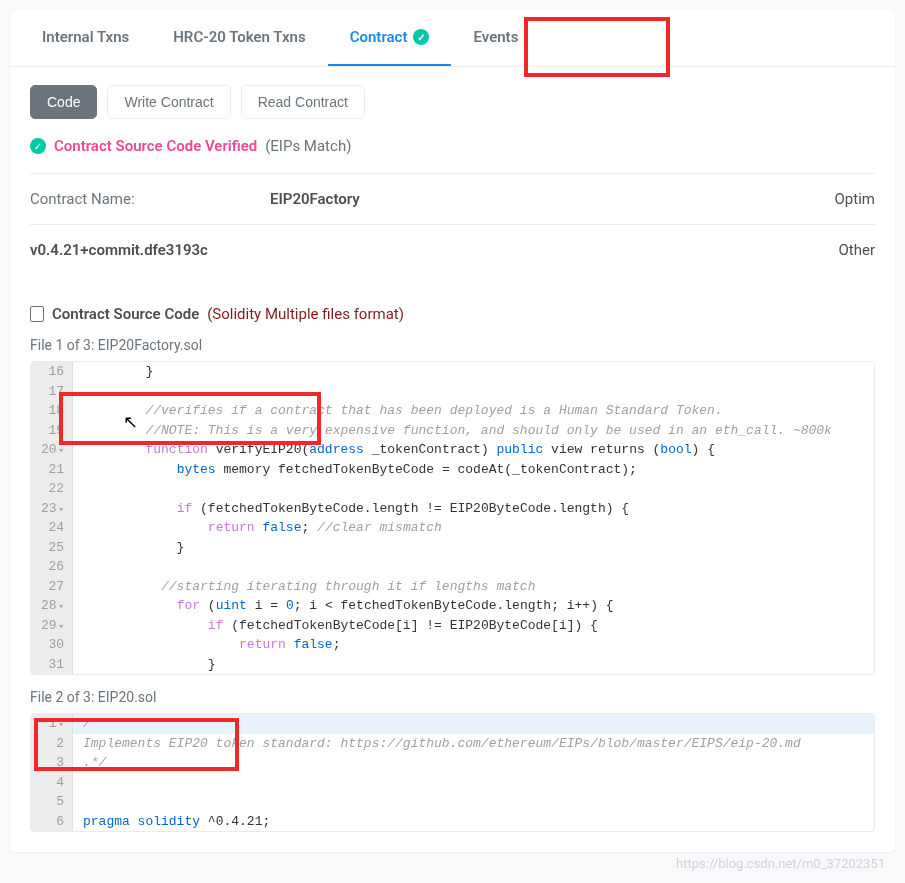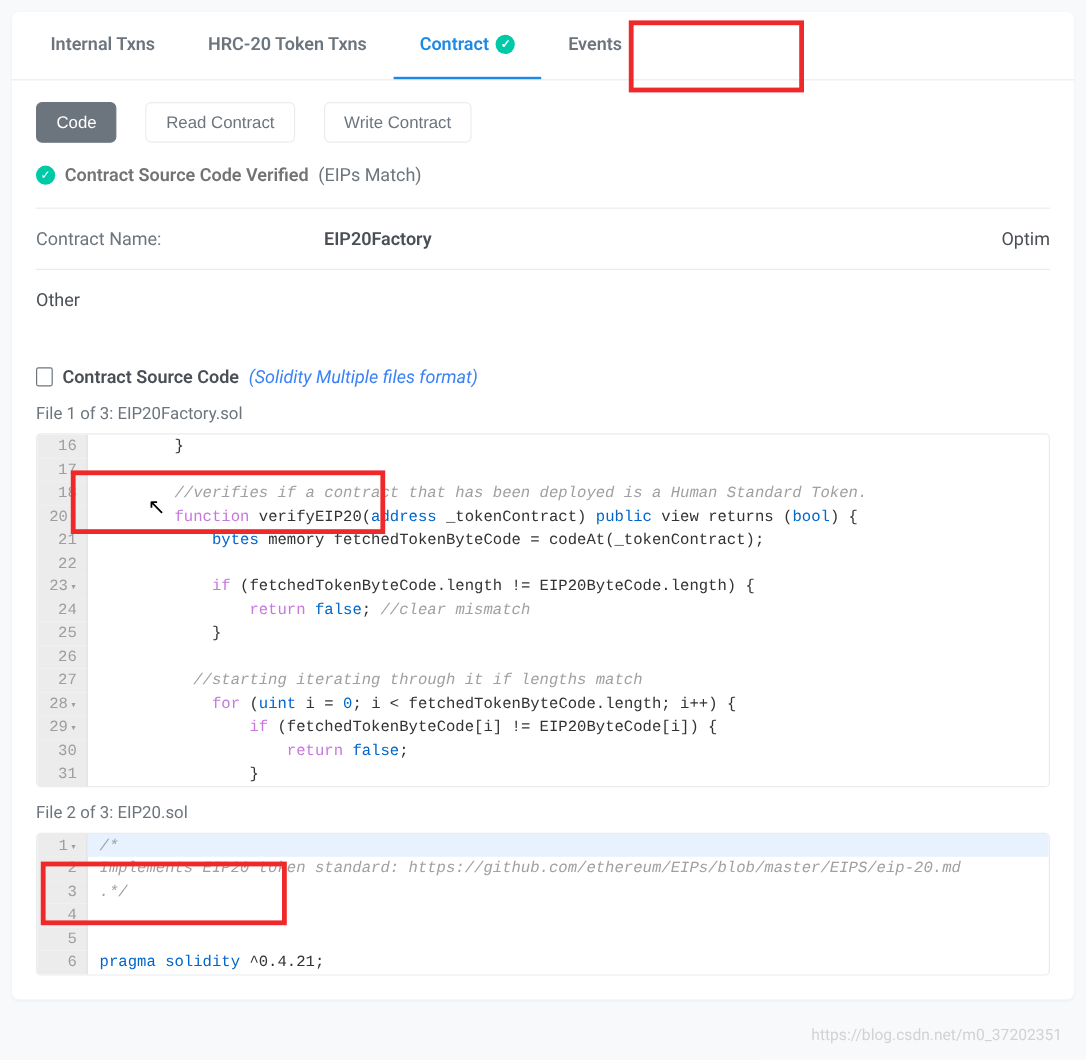--- a/index.html
+++ b/index.html
@@ -2,34 +2,34 @@
 <html><head>
 <meta charset="utf-8">
 <style>
 * { box-sizing: border-box; margin: 0; padding: 0; }
 body { font-family: -apple-system, BlinkMacSystemFont, "Segoe UI", Roboto, Arial, sans-serif; background: #f8f9fa; color: #212529; width: 905px; }
 .card { background: #fff; margin: 10px; border-radius: 6px; box-shadow: 0 1px 3px rgba(0,0,0,0.05); overflow: hidden; }
 .tabs { display: flex; border-bottom: 1px solid #e9ecef; padding: 0 10px; }
 .tab { padding: 18px 22px; font-size: 15px; font-weight: 600; color: #6c757d; cursor: pointer; border-bottom: 2px solid transparent; display: flex; align-items: center; gap: 6px; }
 .tab.active { color: #1e88e5; border-bottom-color: #1e88e5; }
 .verified-icon { width: 16px; height: 16px; background: #00c9a7; border-radius: 50%; display: inline-flex; align-items: center; justify-content: center; color: #fff; font-size: 10px; }
-.subtabs { padding: 18px 20px; display: flex; gap: 24px; }
+.subtabs { padding: 18px 20px; display: flex; gap: 10px; }
 .btn { padding: 8px 16px; border-radius: 5px; font-size: 14px; cursor: pointer; border: 1px solid #e9ecef; background: #fff; color: #6c757d; }
 .btn.active { background: #6c757d; color: #fff; border-color: #6c757d; }
 .section { padding: 0 20px 20px; }
 .verify-line { display: flex; align-items: center; gap: 8px; margin-bottom: 18px; font-size: 15px; }
-.verify-line .bold { font-weight: 600; color: #737373; }
+.verify-line .bold { font-weight: 600; color: #ec4899; }
 .verify-line .muted { color: #6c757d; }
 .info-row { display: flex; padding: 16px 0; border-top: 1px solid #e9ecef; font-size: 15px; }
 .info-row .lbl { width: 240px; color: #6c757d; }
 .info-row .val { font-weight: 600; color: #4a4f55; flex: 1; }
 .info-row .rlbl { color: #4a4f55; }
 .source-header { display: flex; align-items: center; gap: 8px; margin: 30px 0 10px; font-size: 15px; }
 .source-header .bold { font-weight: 600; color: #4a4f55; }
-.source-header .muted { color: #3b82f6; font-style: italic; }
+.source-header .muted { color: #7f1d1d; }
 .file-label { font-size: 14px; color: #6c757d; margin: 14px 0 8px; }
 .code-editor { border: 1px solid #e9ecef; border-radius: 4px; overflow: hidden; font-family: Liberation Mono, monospace; font-size: 13px; line-height: 1.5; }
 .code-line { display: flex; }
 .gutter { width: 42px; text-align: right; padding: 0 8px; background: #ececec; color: #9e9e9e; user-select: none; border-right: 1px solid #e0e0e0; }
 .gutter.fold::after { content: "▾"; font-size: 9px; margin-left: 2px; color: #9e9e9e; }
 .code-txt { padding: 0 10px; white-space: pre; color: #333; flex: 1; overflow: hidden; }
 .code-line.hl .code-txt { background: #e8f2fe; }
 .c-comment { color: #a0a0a0; font-style: italic; }
 .c-kw { color: #c678dd; }
 .c-blue { color: #0066cc; }
@@ -50,37 +50,38 @@
     <div class="tab">HRC-20 Token Txns</div>
     <div class="tab active">
       <span>Contract</span>
       <span class="verified-icon">✓</span>
     </div>
     <div class="tab">Events</div>
   </div>
 
   <div class="subtabs">
     <button class="btn active">Code</button>
+    <button class="btn">Write Contract</button>
     <button class="btn">Read Contract</button>
-    <button class="btn">Write Contract</button>
   </div>
 
   <div class="section">
     <div class="verify-line">
       <span class="verified-icon">✓</span>
       <span class="bold">Contract Source Code Verified</span>
       <span class="muted">(EIPs Match)</span>
     </div>
 
     <div class="info-row">
       <div class="lbl">Contract Name:</div>
       <div class="val">EIP20Factory</div>
       <div class="rlbl">Optim</div>
     </div>
     <div class="info-row">
+      <div class="val">v0.4.21+commit.dfe3193c</div>
       <div class="rlbl">Other</div>
     </div>
 
     <div class="source-header">
       <span class="file-icon"></span>
       <span class="bold">Contract Source Code</span>
       <span class="muted">(Solidity Multiple files format)</span>
     </div>
 
     <div class="file-label">File 1 of 3: EIP20Factory.sol</div>
@@ -89,20 +90,24 @@
           <div class="gutter">16</div>
           <div class="code-txt"><span>        }</span></div>
         </div>
         <div class="code-line">
           <div class="gutter">17</div>
           <div class="code-txt"><span>&nbsp;</span></div>
         </div>
         <div class="code-line">
           <div class="gutter">18</div>
           <div class="code-txt"><span class="c-comment">        //verifies if a contract that has been deployed is a Human Standard Token.</span></div>
+        </div>
+        <div class="code-line">
+          <div class="gutter">19</div>
+          <div class="code-txt"><span class="c-comment">        //NOTE: This is a very expensive function, and should only be used in an eth_call. ~800k</span></div>
         </div>
         <div class="code-line">
           <div class="gutter fold">20</div>
           <div class="code-txt"><span>        </span><span class="c-kw">function</span><span> verifyEIP20(</span><span class="c-blue">address</span><span> _tokenContract) </span><span class="c-blue">public</span><span> view returns (</span><span class="c-blue">bool</span><span>) {</span></div>
         </div>
         <div class="code-line">
           <div class="gutter">21</div>
           <div class="code-txt"><span>            </span><span class="c-blue">bytes</span><span> memory fetchedTokenByteCode = codeAt(_tokenContract);</span></div>
         </div>
         <div class="code-line">

